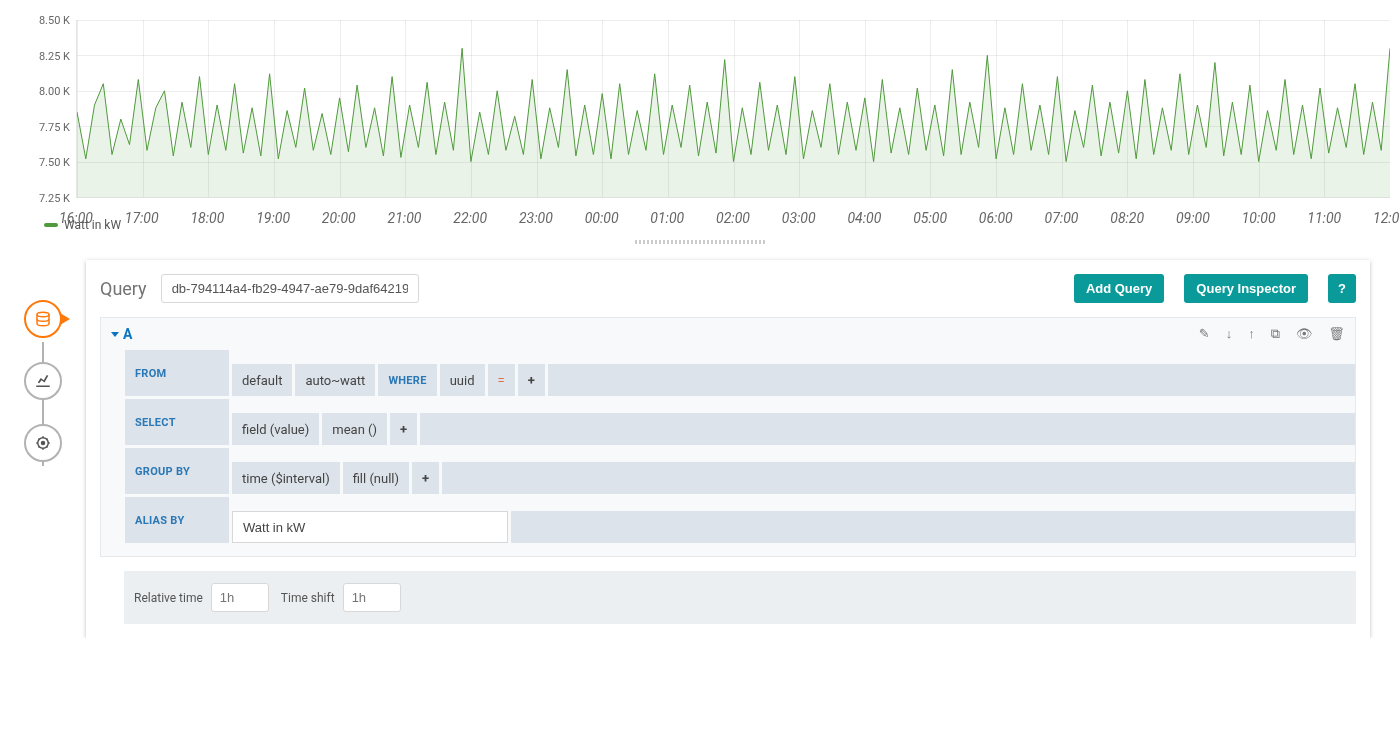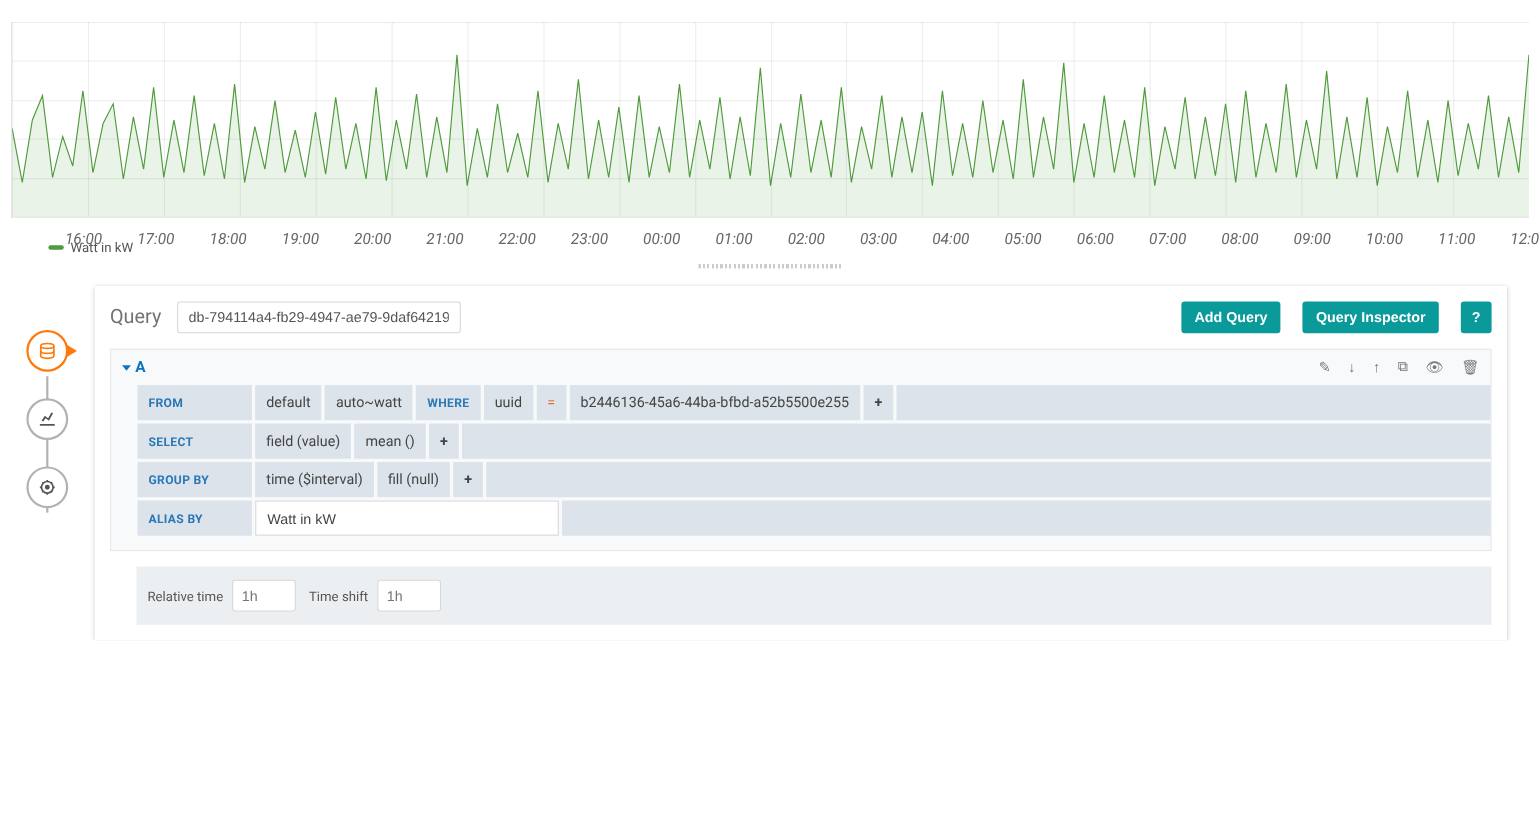--- a/index.html
+++ b/index.html
@@ -244,20 +244,21 @@
   }
   .seg {
     background: #dde3ea;
     color: #444;
     padding: 0 10px;
     display: flex;
     align-items: center;
     font-size: 13px;
     min-height: 32px;
     cursor: pointer;
+    margin-top: 14px;
   }
   .seg.kw { color: #2a78b6; font-weight: 700; font-size: 11px; letter-spacing:.3px; }
   .seg.op { color: #e07040; }
   .seg.add { font-weight: 700; }
   .seg.fill { flex: 1; cursor: default; }
   .seg.text-seg { background:#fff; border:1px solid #d8d8d8; width:276px; }
   .seg.dropdown::after {
     content:"";
     border-style:solid;
     border-width:5px 4px 0 4px;
@@ -297,20 +298,28 @@
     color: #666;
     font-weight: 700;
     font-style: italic;
   }
 </style>
 </head>
 <body>
 
 <div class="chart-wrap">
   <div class="chart-plot">
+    <div class="y-axis" id="y-axis">
+        <div class="y-tick" style="top: 0%;">8.50 K</div>
+        <div class="y-tick" style="top: 20%;">8.25 K</div>
+        <div class="y-tick" style="top: 40%;">8.00 K</div>
+        <div class="y-tick" style="top: 60%;">7.75 K</div>
+        <div class="y-tick" style="top: 80%;">7.50 K</div>
+        <div class="y-tick" style="top: 100%;">7.25 K</div>
+      </div>
     <div class="plot-area" id="plot-area">
         <div class="grid-line-v" style="left: 95%;"></div>
         <div class="grid-line-v" style="left: 90%;"></div>
         <div class="grid-line-v" style="left: 85%;"></div>
         <div class="grid-line-v" style="left: 80%;"></div>
         <div class="grid-line-v" style="left: 75%;"></div>
         <div class="grid-line-v" style="left: 70%;"></div>
         <div class="grid-line-v" style="left: 65%;"></div>
         <div class="grid-line-v" style="left: 60%;"></div>
         <div class="grid-line-v" style="left: 55%;"></div>
@@ -347,21 +356,21 @@
       <div class="x-tick" style="left: 30%;">22:00</div>
       <div class="x-tick" style="left: 35%;">23:00</div>
       <div class="x-tick" style="left: 40%;">00:00</div>
       <div class="x-tick" style="left: 45%;">01:00</div>
       <div class="x-tick" style="left: 50%;">02:00</div>
       <div class="x-tick" style="left: 55%;">03:00</div>
       <div class="x-tick" style="left: 60%;">04:00</div>
       <div class="x-tick" style="left: 65%;">05:00</div>
       <div class="x-tick" style="left: 70%;">06:00</div>
       <div class="x-tick" style="left: 75%;">07:00</div>
-      <div class="x-tick" style="left: 80%;">08:00</div>
+      <div class="x-tick" style="left: 80%;">08:20</div>
       <div class="x-tick" style="left: 85%;">09:00</div>
       <div class="x-tick" style="left: 90%;">10:00</div>
       <div class="x-tick" style="left: 95%;">11:00</div>
       <div class="x-tick" style="left: 100%;">12:00</div>
     </div>
   <div class="legend">
     <span class="legend-swatch" id="legend-swatch" style="background: rgb(79, 154, 60);"></span>
     <span>Watt in kW</span>
   </div>
   <div class="resize-handle"></div>
@@ -418,21 +427,20 @@
 
       <div class="query-rows">
 
         <div class="q-row">
           <div class="q-label">FROM</div>
           <div class="seg">default</div>
           <div class="seg">auto~watt</div>
           <div class="seg kw">WHERE</div>
           <div class="seg">uuid</div>
           <div class="seg op">=</div>
-          <div class="seg">b2446136-45a6-44ba-bfbd-a52b5500e255</div>
           <div class="seg add">+</div>
           <div class="seg fill"></div>
         </div>
 
         <div class="q-row">
           <div class="q-label">SELECT</div>
           <div class="seg">field (value)</div>
           <div class="seg">mean ()</div>
           <div class="seg add">+</div>
           <div class="seg fill"></div>

